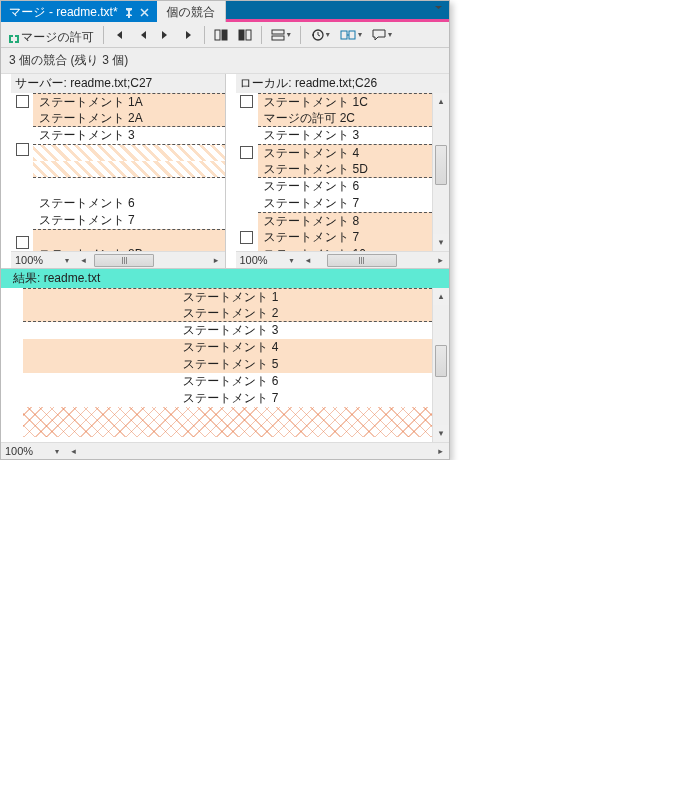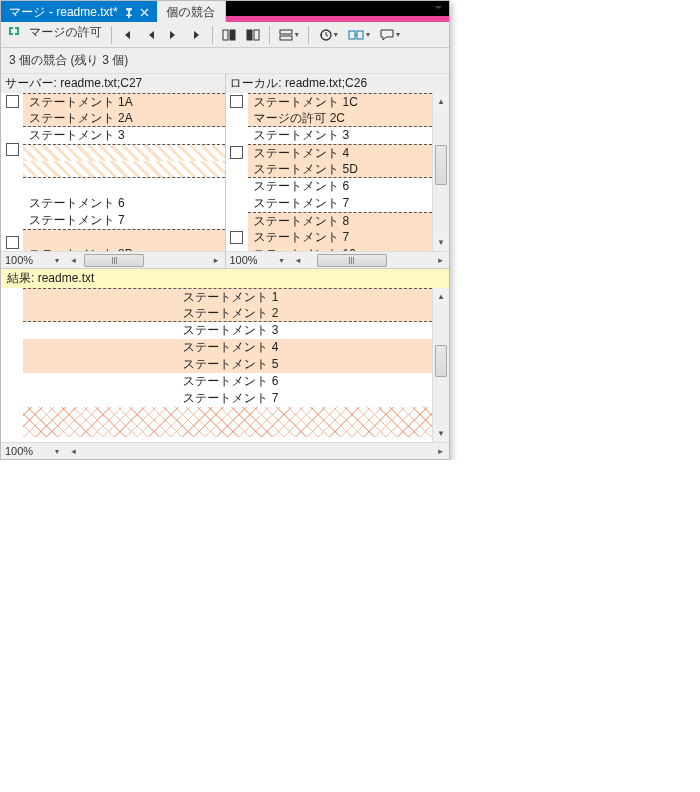--- a/index.html
+++ b/index.html
@@ -1,38 +1,38 @@
 <!DOCTYPE html>
 <html><head>
 <meta charset="utf-8">
 <style>
 * { box-sizing: border-box; margin: 0; padding: 0; }
 body { font-family: "Meiryo UI", "MS Gothic", sans-serif; font-size: 12px; background: #fff; }
 .window { width: 450px; box-shadow: 3px 3px 6px rgba(0,0,0,0.2); border: 1px solid #bbb; background: #fff; }
 
 
-.tabs { height: 21px; background: #000000; display: flex; border-bottom: 6px solid #ec4899; }
+.tabs { height: 21px; background: #0369a1; display: flex; border-bottom: 3px solid #ec4899; }
 .tab-active { background: #007acc; color: #fff; padding: 2px 8px 0 8px; display: flex; align-items: center; gap: 6px; height: 21px; font-size: 12px; }
 .tab-active .ic { opacity: 0.85; }
 .tab-inactive { background: #eee; padding: 2px 10px 0 10px; color: #333; display:flex; align-items:center; height:21px; font-size:12px; border-right:1px solid #ccc; }
 .tab-dd { margin-left:auto; padding:2px 6px 0 6px; color:#444;}
 
 
 .toolbar { height: 26px; background: #eee; border-bottom: 1px solid #ccc; display: flex; align-items: center; padding: 0 4px; gap: 2px; }
 .tbtn { padding: 2px 4px; display: flex; align-items: center; justify-content:center; min-width: 20px; height: 22px; color:#333; cursor:pointer; }
 .tsep { width:1px; height:18px; background:#bbb; margin:0 3px; }
-.tlabel { padding:0 4px 0 2px; display:flex; align-items:flex-start; gap:8px;}
+.tlabel { padding:0 4px 0 2px; display:flex; align-items:flex-end; gap:0;}
 .dd-caret { font-size: 8px; color:#555; margin-left:2px;}
 
 
 .summary { background: #eee; padding: 4px 8px; font-size: 12px; color:#333; border-bottom:1px solid #ddd;}
 
 
 .panes-top { display:flex; height: 194px; }
-.pane { flex:1; display:flex; flex-direction:column; border-right:1px solid #ccc; overflow:hidden; position:relative; }
+.pane { flex:1; display:flex; flex-direction:column; border-right:1px solid #ccc; overflow:hidden; position:relative;margin-left:10px; }
 .pane:last-child { border-right:none; }
 .pane-title { font-size: 12px; padding: 1px 4px; color:#222; background:#eee; }
 .pane-body { flex:1; display:flex; overflow:hidden; position:relative; }
 .gutter { width: 22px; background:#fff; display:flex; flex-direction:column; }
 .rows { flex:1; background:#fff; overflow:hidden; position:relative; }
 .vscroll { width:17px; background:#efefef; border-left:1px solid #ddd; position:relative; display:flex; flex-direction:column; }
 .vscroll .arrow { height:17px; text-align:center; font-size:9px; line-height:17px; color:#555; background:#f0f0f0;}
 .vscroll .track { flex:1; position:relative;}
 .vscroll .thumb { position:absolute; left:2px; right:2px; background: linear-gradient(to bottom,#e8e8e8,#d8d8d8); border:1px solid #aaa; border-radius:1px;}
 
@@ -54,21 +54,21 @@
 
 .hbar { height:17px; background:#efefef; display:flex; align-items:center; border-top:1px solid #ddd; }
 .zoom { width:48px; padding-left:4px; font-size:11px; color:#333;}
 .zoom-dd { width:16px; text-align:center; font-size:8px; color:#555;}
 .har { width:17px; text-align:center; font-size:9px; color:#555;}
 .htrack { flex:1; position:relative; height:15px; background:#efefef;}
 .hthumb { position:absolute; top:1px; bottom:1px; background:linear-gradient(to bottom,#e8e8e8,#d8d8d8); border:1px solid #aaa; border-radius:1px; display:flex; align-items:center; justify-content:center; gap:1px;}
 .grip { width:1px; height:7px; background:#888;}
 
 
-.result-title { font-size:12px; padding:1px 6px; color:#222; background:#fef9c3; border-top:1px solid #ccc; border-bottom:0;}
+.result-title { font-size:12px; padding:1px 12px; color:#222; background:#5eead4; border-top:1px solid #ccc; border-bottom:0;}
 .result-body { display:flex; height: 154px; }
 .result-rows { flex:1; overflow:hidden;text-align:center;}
 
 svg { display:block; }
 </style>
 </head>
 <body>
 
 <div class="window">
 

